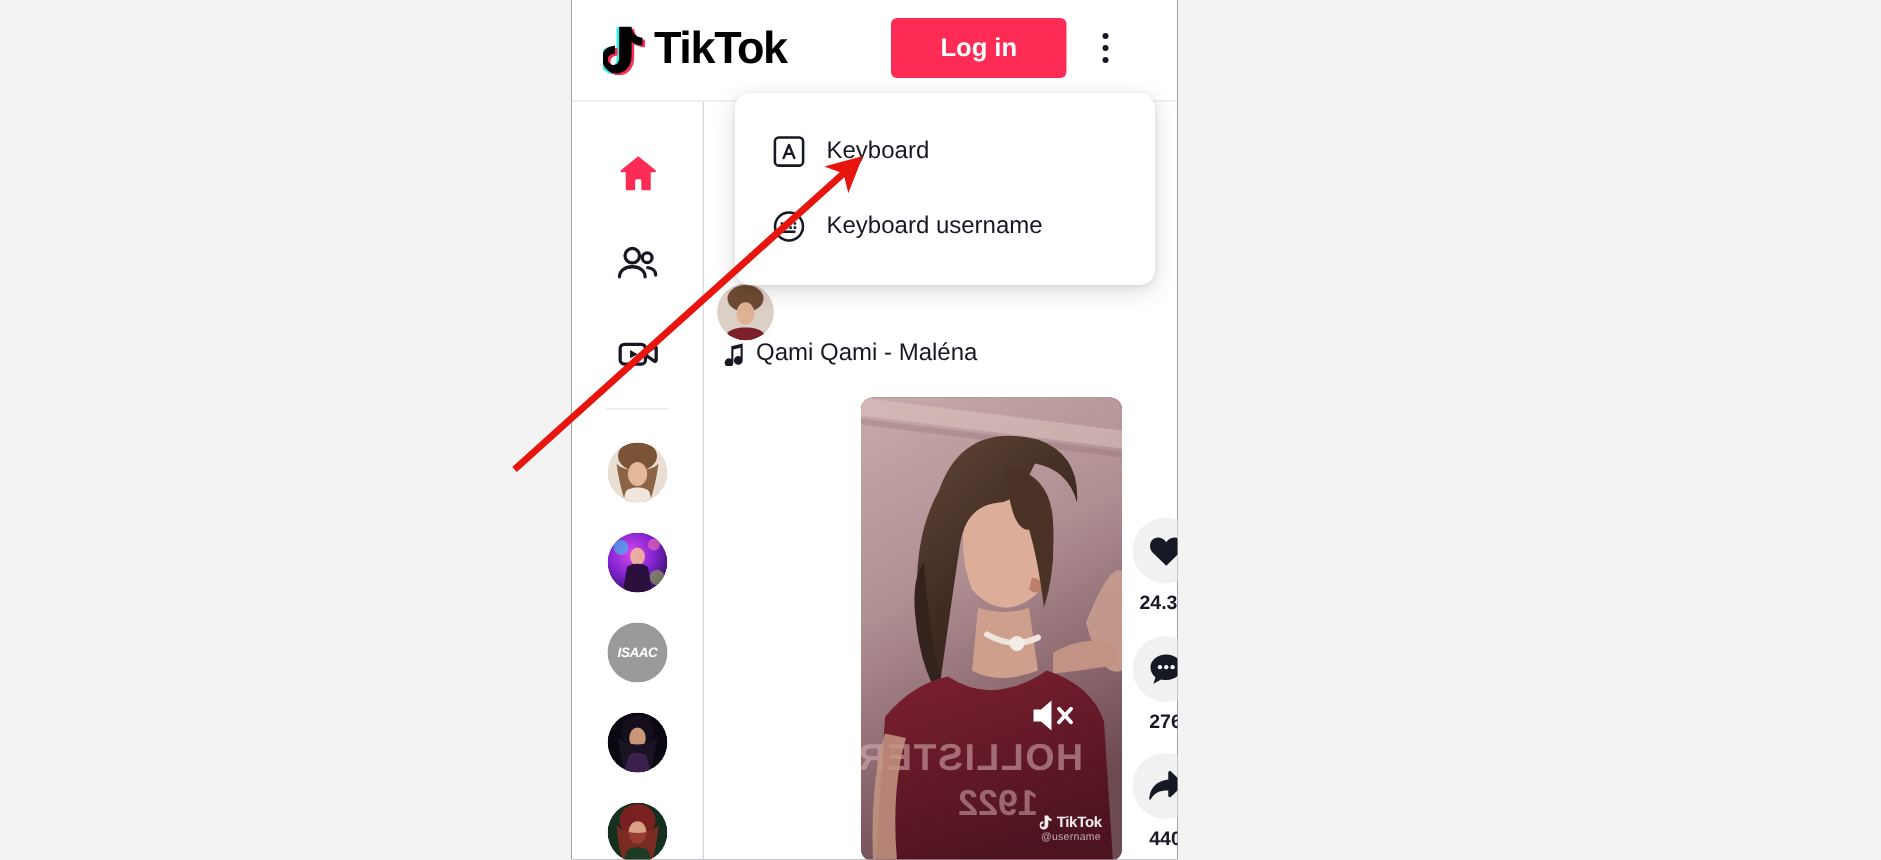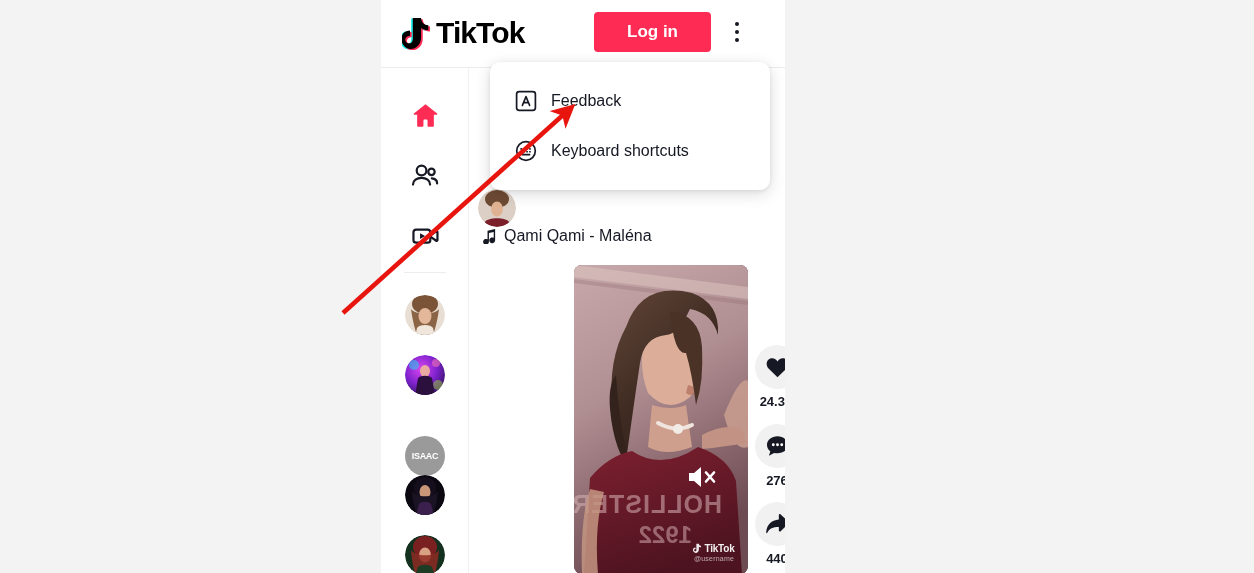--- a/index.html
+++ b/index.html
@@ -130,21 +130,21 @@
     position: absolute;
     left: 24px;
     width: 40px;
     height: 40px;
     border-radius: 50%;
     cursor: pointer;
     overflow: hidden;
   }
   #av0 { top: 227px; }
   #av1 { top: 287px; }
-  #av2 { top: 368px; }
+  #av2 { top: 347px; font-style: italic; }
   #av3 { top: 407px; }
   #av4 { top: 467px; }
   .av-isaac {
     width: 100%; height: 100%;
     background: #9a9a9a;
     display: flex;
     align-items: center;
     justify-content: center;
     color: #ffffff;
     font-size: 9px;
@@ -554,40 +554,40 @@
     </div>
   </div>
 
   <div id="dropdown">
 
     <div class="menu-item">
       <svg class="menu-icon" viewBox="0 0 22 22">
         <rect x="1.6" y="1.6" width="18.8" height="18.8" rx="2.6" fill="none" stroke="#161823" stroke-width="1.7"></rect>
         <path d="M7.4 15.4 11 6.6l3.6 8.8M8.6 12.6h4.8" fill="none" stroke="#161823" stroke-width="1.6" stroke-linecap="round" stroke-linejoin="round"></path>
       </svg>
-      <span class="menu-label">Feedback</span>
+      <span class="menu-label">Keyboard</span>
     </div>
 
 
     <div class="menu-item">
       <svg class="menu-icon" viewBox="0 0 22 22">
         <circle cx="11" cy="11" r="9.3" fill="none" stroke="#161823" stroke-width="1.7"></circle>
         <g fill="#161823">
           <rect x="5.4" y="8.1" width="1.7" height="1.7" rx="0.4"></rect>
           <rect x="8.3" y="8.1" width="1.7" height="1.7" rx="0.4"></rect>
           <rect x="11.2" y="8.1" width="1.7" height="1.7" rx="0.4"></rect>
           <rect x="14.1" y="8.1" width="1.7" height="1.7" rx="0.4"></rect>
           <rect x="5.4" y="10.9" width="1.7" height="1.7" rx="0.4"></rect>
           <rect x="8.3" y="10.9" width="1.7" height="1.7" rx="0.4"></rect>
           <rect x="11.2" y="10.9" width="1.7" height="1.7" rx="0.4"></rect>
           <rect x="14.1" y="10.9" width="1.7" height="1.7" rx="0.4"></rect>
           <rect x="6.6" y="13.7" width="8.8" height="1.7" rx="0.7"></rect>
         </g>
       </svg>
-      <span class="menu-label">Keyboard shortcuts</span>
+      <span class="menu-label">Keyboard username</span>
     </div>
   </div>
 </div>
 
 <svg id="annotation">
   <defs>
     <marker id="arrowhead" markerWidth="5.2" markerHeight="5.2" refX="1.6" refY="2.6" orient="auto">
       <path d="M0,0 L5.2,2.6 L0,5.2 L1.4,2.6 Z" fill="#e8150f"></path>
     </marker>
   </defs>

